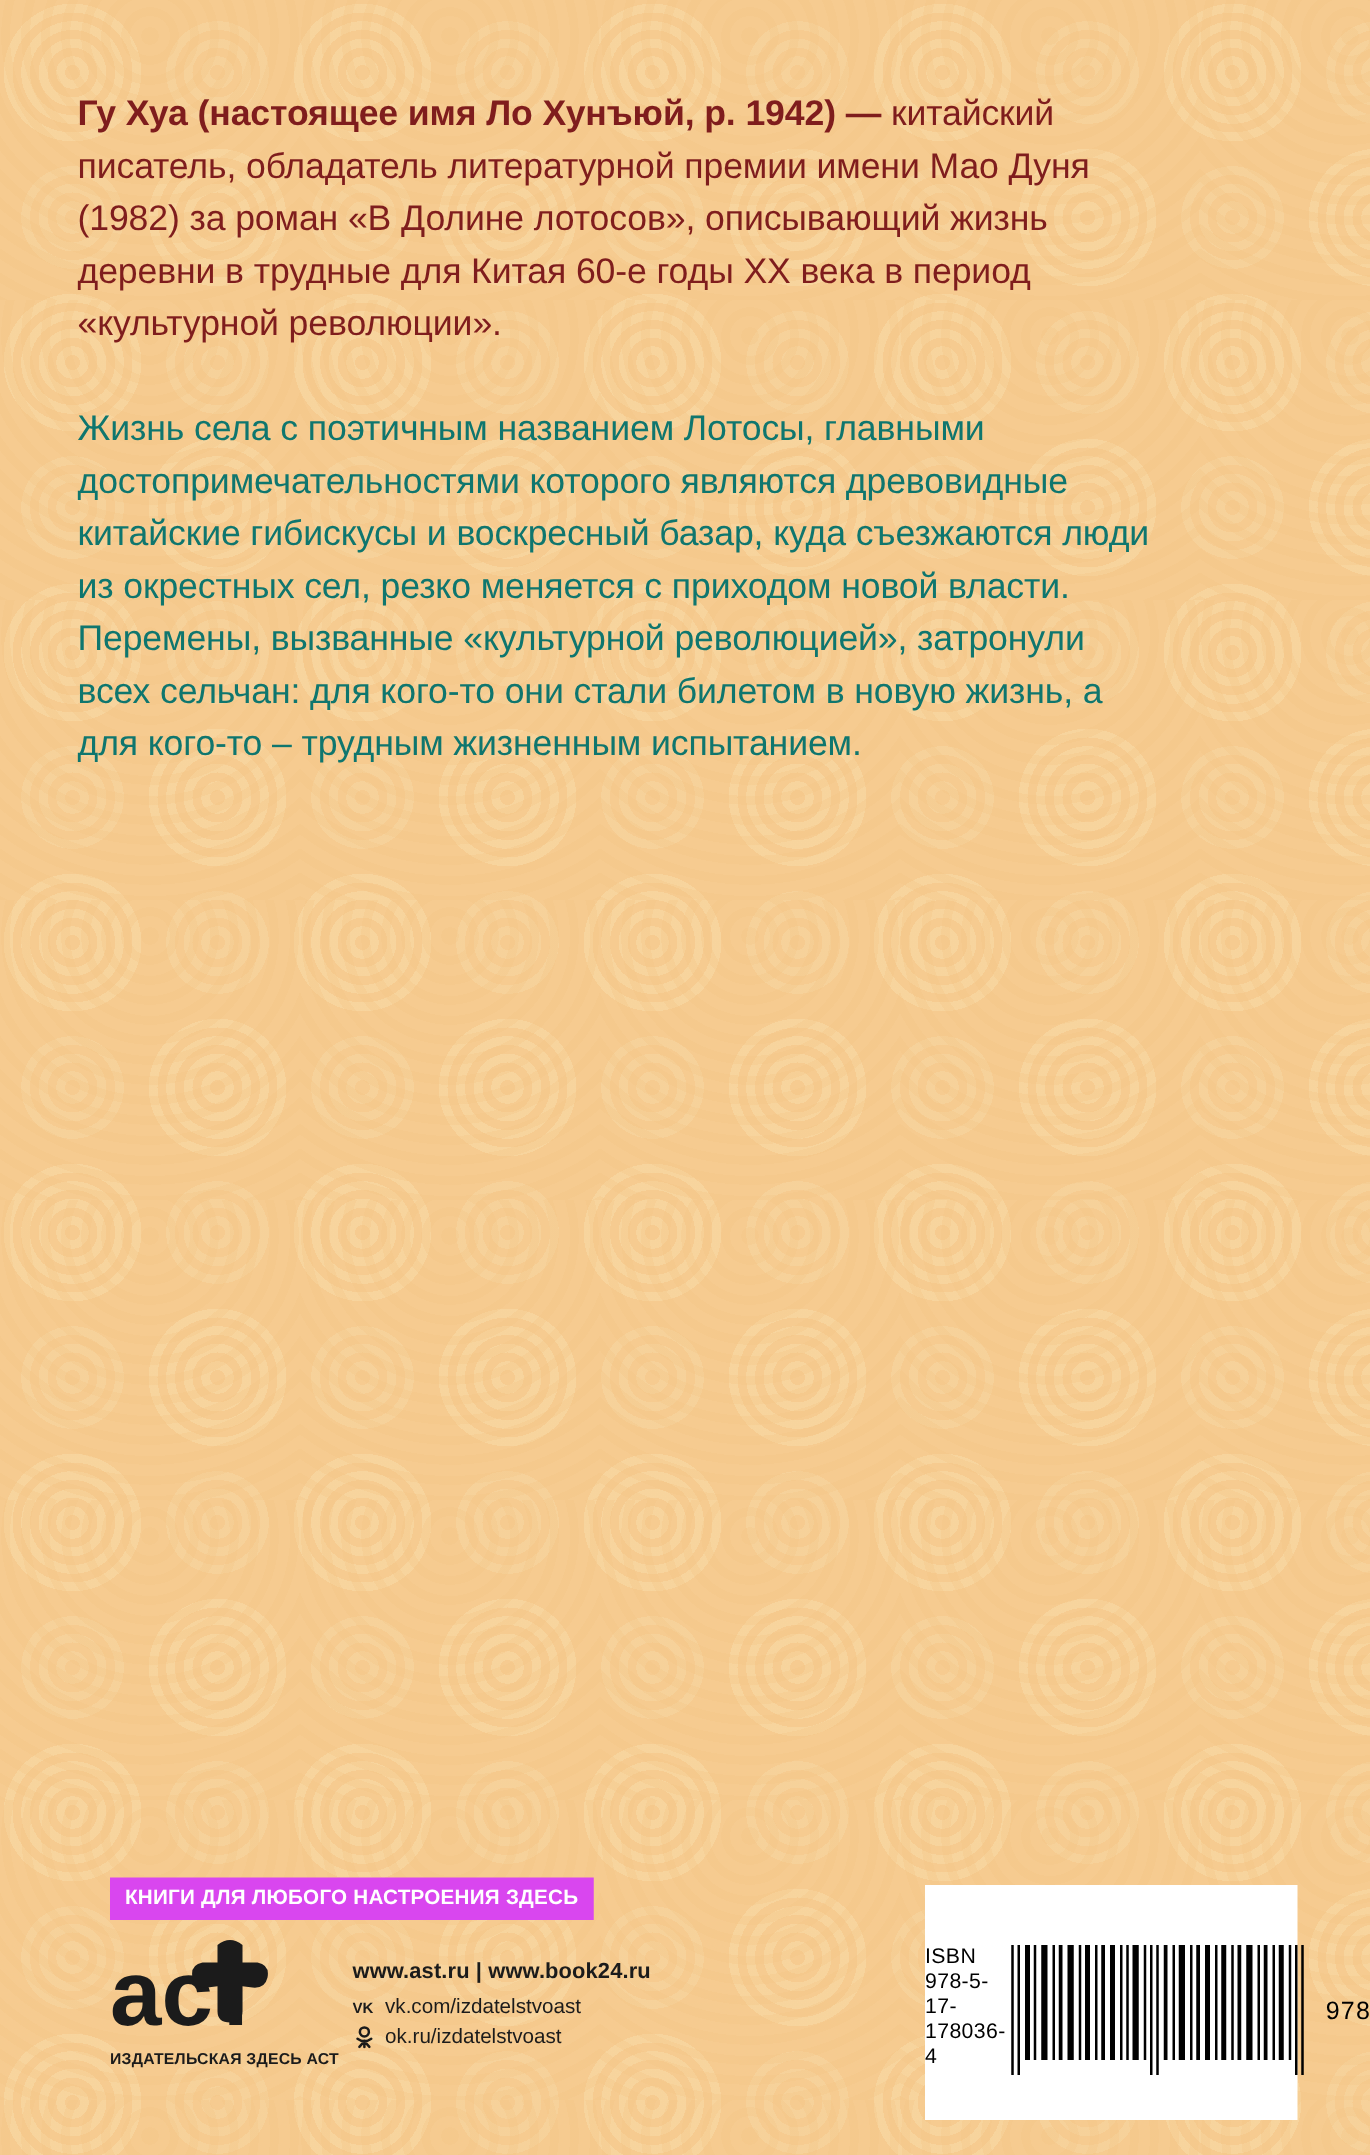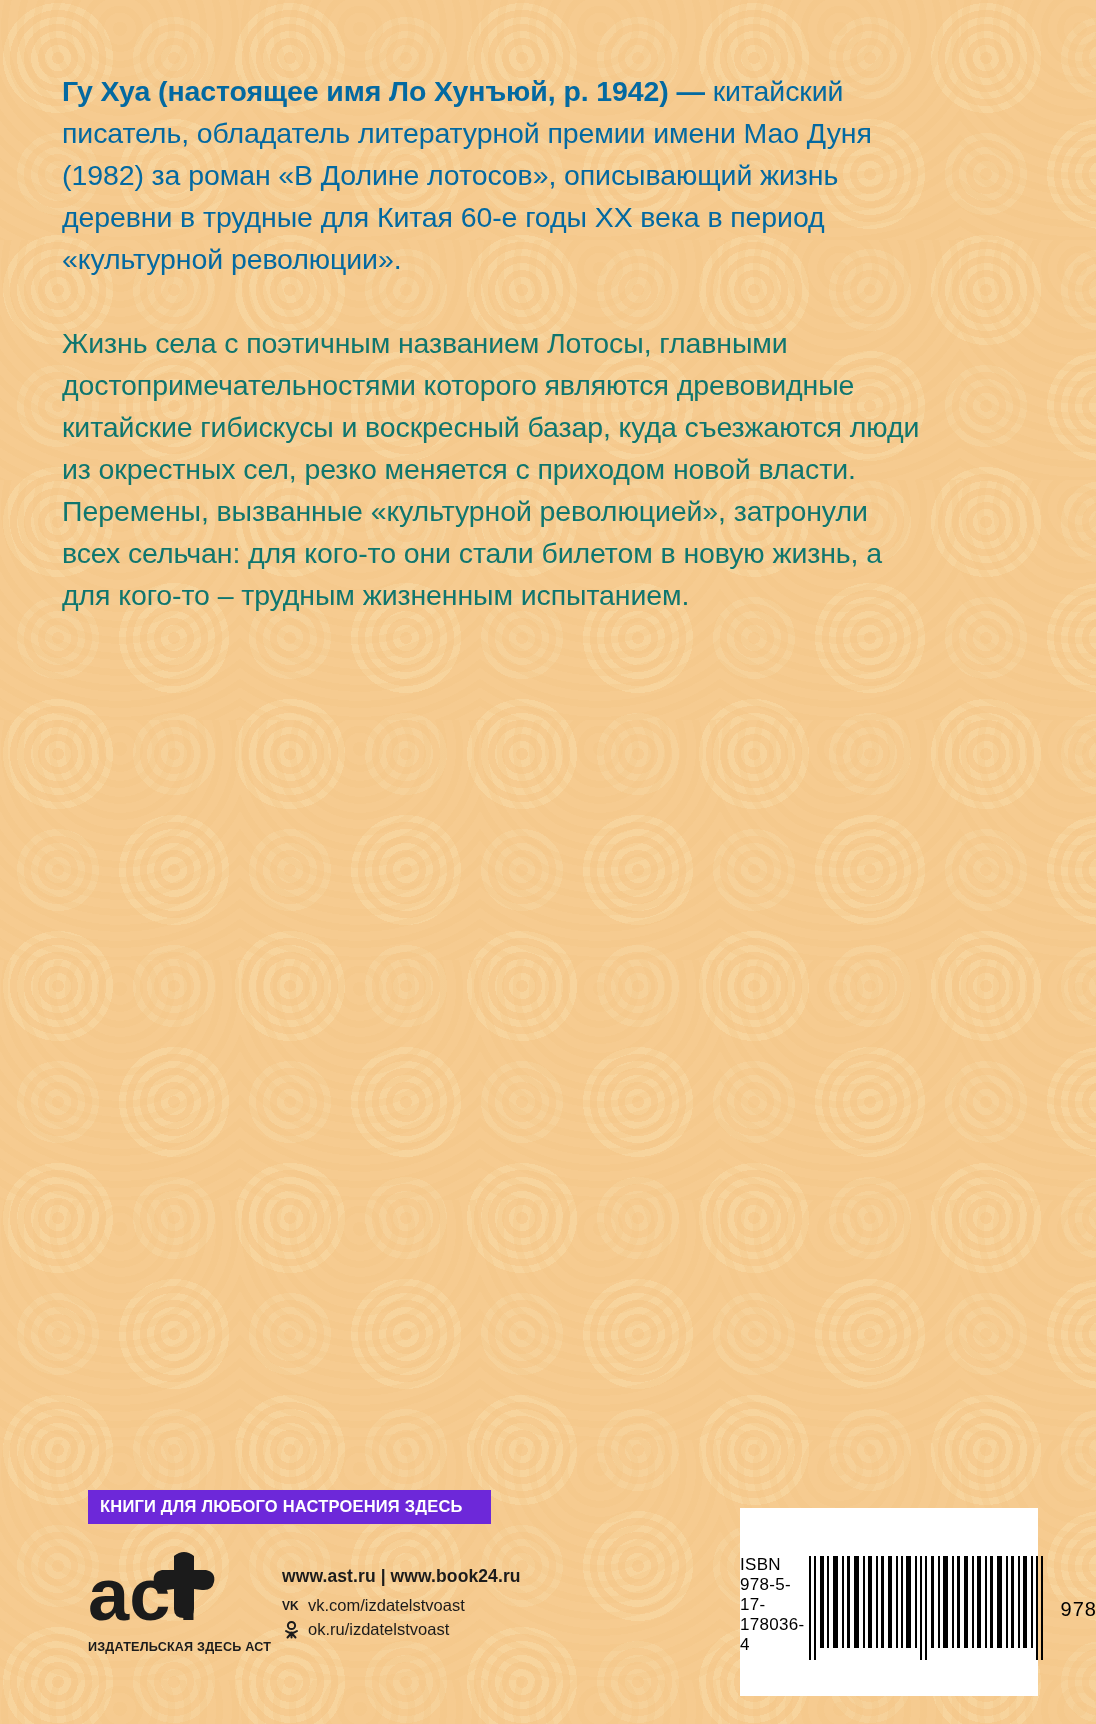--- a/index.html
+++ b/index.html
@@ -50,45 +50,45 @@
     width: 860px;
   }
   .para {
     color: #0f766e;
     font-size: 28.5px;
     line-height: 42px;
     letter-spacing: -0.1px;
     margin: 0 0 30px 0;
   }
   .para.first {
-    color: #0369a1;
+    color: #7f1d1d;
     margin-bottom: 42px;
   }
   .para.first b {
     font-weight: bold;
   }
 
   
   .footer {
     position: absolute;
     left: 0;
     bottom: 0;
     width: 1096px;
     height: 250px;
   }
   .tagline {
     position: absolute;
     left: 88px;
-    top: 16px;
-    background: #6d28d9;
+    top: 28px;
+    background: #d946ef;
     color: #ffffff;
     font-size: 16.5px;
     font-weight: bold;
     letter-spacing: 0.2px;
-    padding: 7px 28px 8px 12px;
+    padding: 7px 12px 8px 12px;
     white-space: nowrap;
   }
   .ast-block {
     position: absolute;
     left: 88px;
     top: 74px;
     width: 170px;
     text-align: center;
   }
   .ast-logo {

